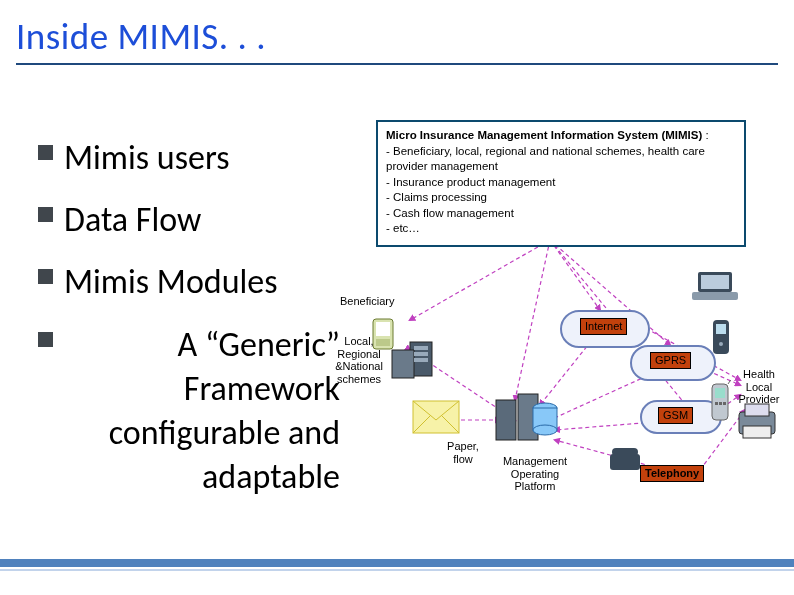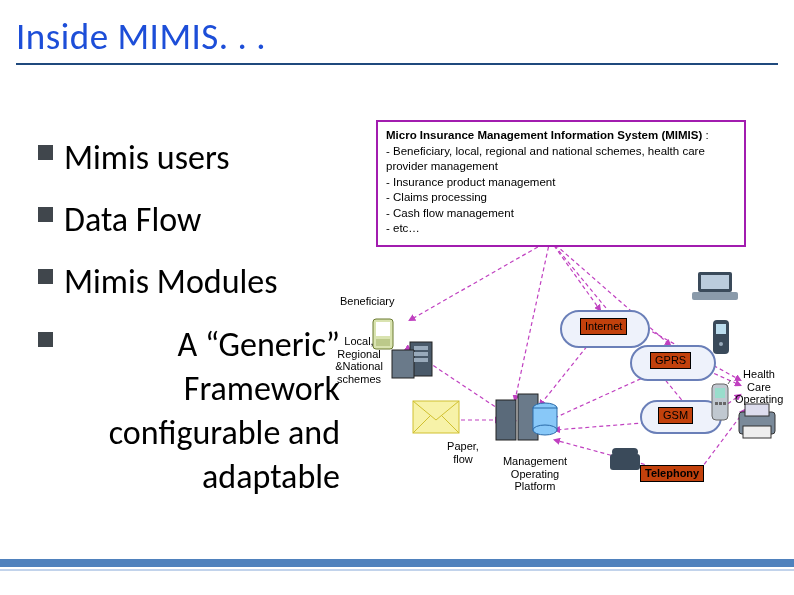--- a/index.html
+++ b/index.html
@@ -59,21 +59,21 @@
   }
   
   .col-right{
     flex:1;
     position:relative;
   }
   .mimis-box{
     position:absolute;
     top:0;left:36px;
     width:350px;
-    border:2px solid #a21caf;
+    border:2px solid #0c4a6e;
     padding:6px 8px 8px 8px;
     font-family:Arial,sans-serif;
     font-size:11.5px;
     line-height:1.35;
     background:#fff;
     color:#000;
     z-index:5;
   }
   .mimis-box .hdr{font-weight:bold;}
   .node-lbl{
@@ -170,21 +170,21 @@
     </div>
 
     <div class="icon cloud" style="left:220px;top:190px;width:86px;height:34px;"></div>
     <div class="icon cloud" style="left:290px;top:225px;width:82px;height:32px;"></div>
     <div class="icon cloud" style="left:300px;top:280px;width:78px;height:30px;"></div>
 
     <div class="node-lbl" style="left:0px;top:175px;width:54px;">Beneficiary</div>
     <div class="node-lbl" style="left:-16px;top:215px;width:70px;">Local, Regional &amp;National schemes</div>
     <div class="node-lbl" style="left:100px;top:320px;width:46px;">Paper, flow</div>
     <div class="node-lbl" style="left:150px;top:335px;width:90px;">Management Operating Platform</div>
-    <div class="node-lbl" style="left:395px;top:248px;width:48px;">Health Care Operating</div>
+    <div class="node-lbl" style="left:395px;top:248px;width:48px;">Health Local Provider</div>
     <div class="node-lbl box" style="left:240px;top:198px;">Internet</div>
     <div class="node-lbl box" style="left:310px;top:232px;">GPRS</div>
     <div class="node-lbl box" style="left:318px;top:287px;text-align:right;">GSM</div>
     <div class="node-lbl box" style="left:300px;top:345px;font-weight:bold;">Telephony</div>
 
     <div class="icon" style="left:30px;top:198px;">
       <svg width="26" height="34">
           <rect x="3" y="1" width="20" height="30" rx="3" fill="#d9e3b0" stroke="#6a7a30"></rect>
           <rect x="6" y="4" width="14" height="14" fill="#fff"></rect>
           <rect x="6" y="21" width="14" height="7" fill="#bcc98a"></rect>

